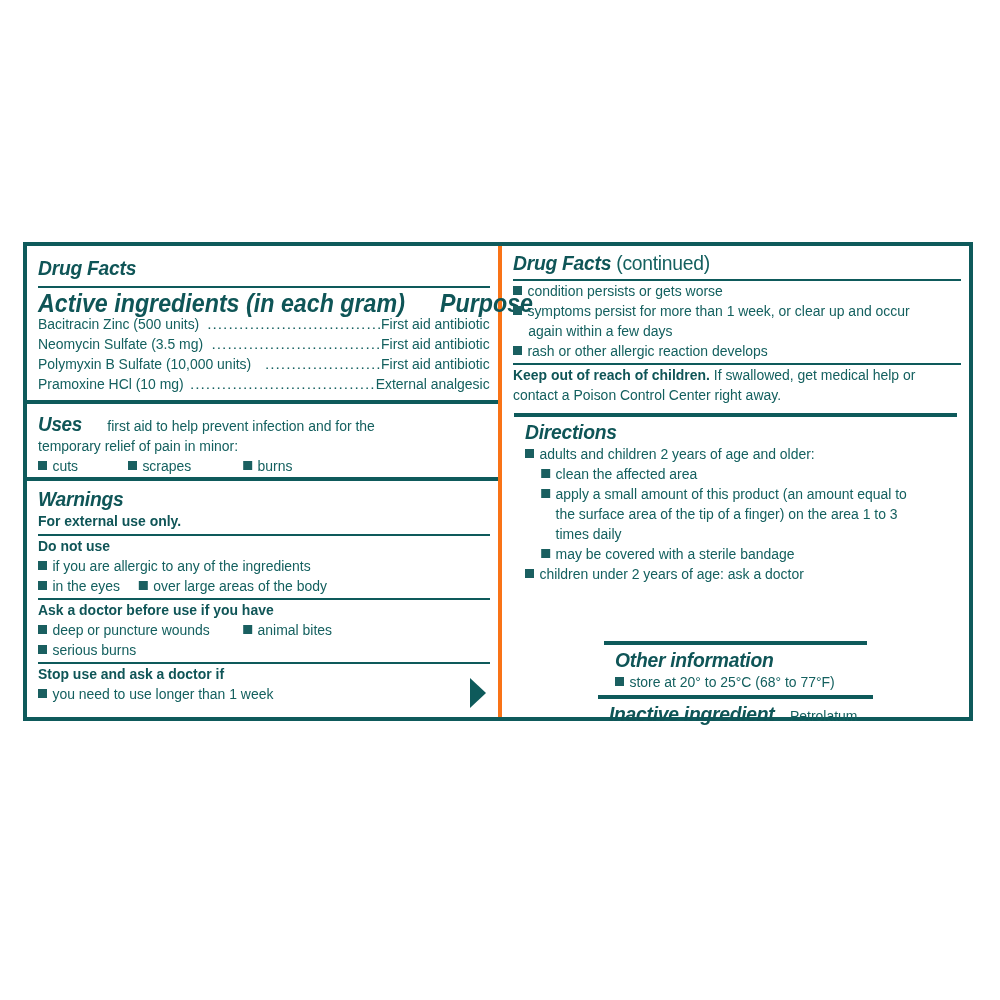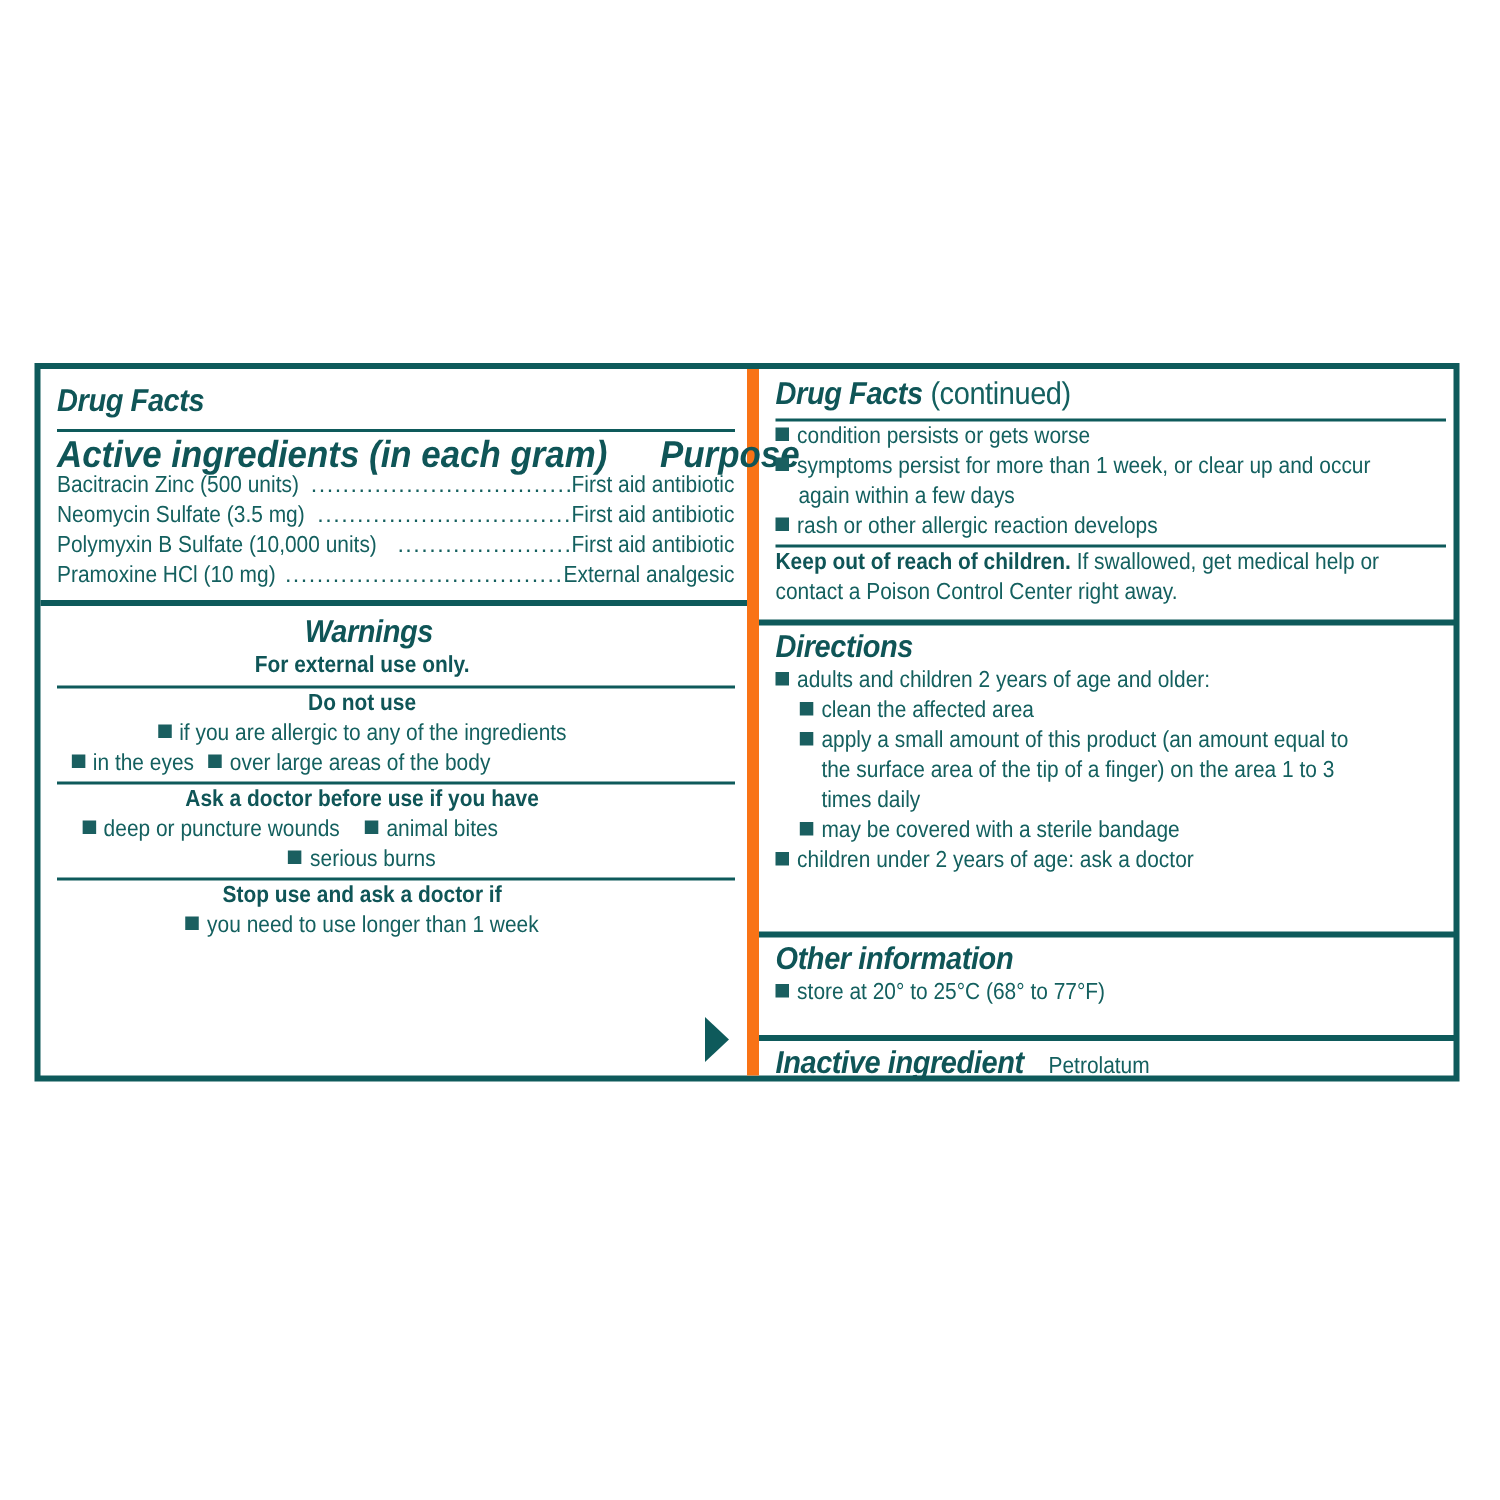--- a/index.html
+++ b/index.html
@@ -27,23 +27,24 @@
     }
     .col-left {
       width: 471px;
       box-sizing: border-box;
       display: flex;
       flex-direction: column;
     }
     .col-right {
       flex: 1;
       box-sizing: border-box;
-      border-left: 8px solid #f97316;
+      border-left: 4px solid #f97316;
       display: flex;
       flex-direction: column;
+      align-items: center;
     }
     .panel {
       box-sizing: border-box;
       padding: 0 8px 12px 11px;
       position: relative;
     }
     .panel + .panel {
       border-top: 4px solid #0e5a5b;
     }
     .sec-title {
@@ -108,36 +109,36 @@
       white-space: nowrap;
       margin: 0 0 0 -10px;
       letter-spacing: 1px;
     }
     .ing-row .pp { white-space: nowrap; transform: scaleX(0.9); transform-origin: right center; margin-left: -14px; }
 
     .p-uses { height: 77px; padding-top: 8px; }
     .uses-row { display: flex; gap: 0; }
     .uses-row .u { width: 100px; }
     .uses-row .u2 { width: 128px; }
-    .p-warn { flex: 1; padding-top: 6px; text-align: center; }
+    .p-warn { flex: 1; padding-top: 6px; }
 
     .arrow {
       position: absolute;
       right: 12px;
       bottom: 9px;
       width: 0; height: 0;
       border-top: 15px solid transparent;
       border-bottom: 15px solid transparent;
       border-left: 16px solid #0e5a5b;
     }
 
     
     .p-cont { height: 167px; padding-top: 5px; }
     .p-dir { height: 208px; padding-top: 3px; }
-    .p-other { height: 69px; padding-top: 3px; }
+    .p-other { height: 54px; padding-top: 3px; margin-top: 20px; }
     .p-inact { height: 16px; padding-top: 3px; display: flex; align-items: baseline; }
     .p-q { flex: 1; padding-top: 1px; }
     .cont-title .n { font-style: normal; font-weight: normal; color: #14605f; }
   </style>
 </head>
 <body>
 
 <div class="label">
 
   <div class="col-left">
@@ -164,20 +165,32 @@
         <span class="dots">......................................................................</span>
         <span class="pp">First aid antibiotic</span>
       </div>
       <div class="ing-row">
         <span class="nm">Pramoxine HCl (10 mg)</span>
         <span class="dots">......................................................................</span>
         <span class="pp">External analgesic</span>
       </div>
     </div>
 
+    <div class="panel p-uses">
+      <div class="txt" style="display:flex;align-items:baseline;">
+        <span class="sec-title" style="transform:none;margin-right:28px;">Uses</span>
+        <span>first aid to help prevent infection and for the</span>
+      </div>
+      <div class="txt">temporary relief of pain in minor:</div>
+      <div class="txt uses-row">
+        <span class="bul u">cuts</span>
+        <span class="bul u2">scrapes</span>
+        <span class="bul">burns</span>
+      </div>
+    </div>
 
     <div class="panel p-warn">
       <div class="sec-title">Warnings</div>
       <div class="txt"><b>For external use only.</b></div>
       <div class="rule" style="margin-top:3px;"></div>
       <div class="txt"><b>Do not use</b></div>
       <div class="txt bul">if you are allergic to any of the ingredients</div>
       <div class="txt" style="display:flex;">
         <span class="bul" style="width:112px;">in the eyes</span>
         <span class="bul">over large areas of the body</span>

